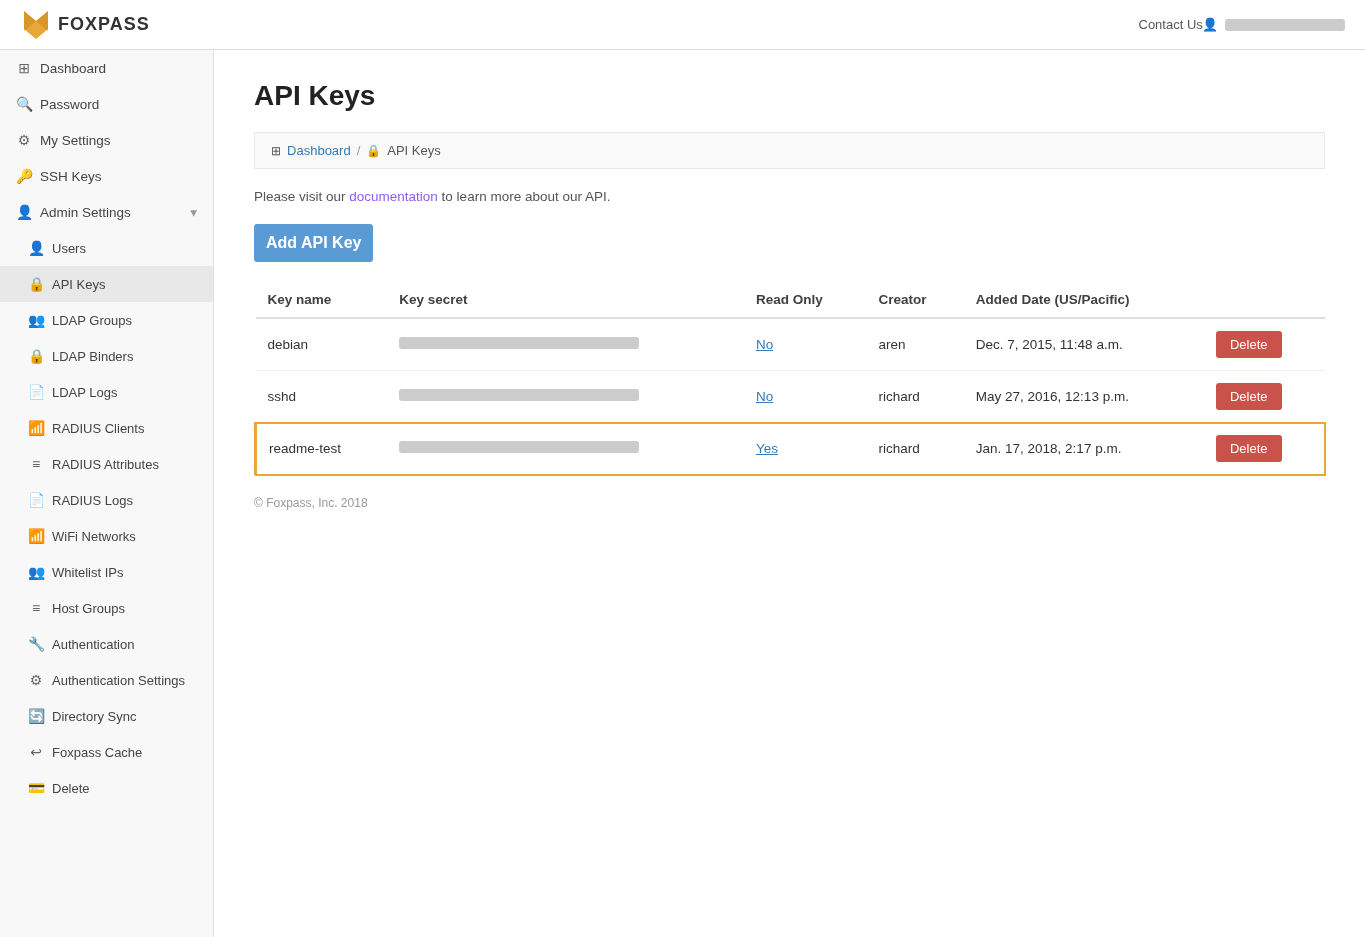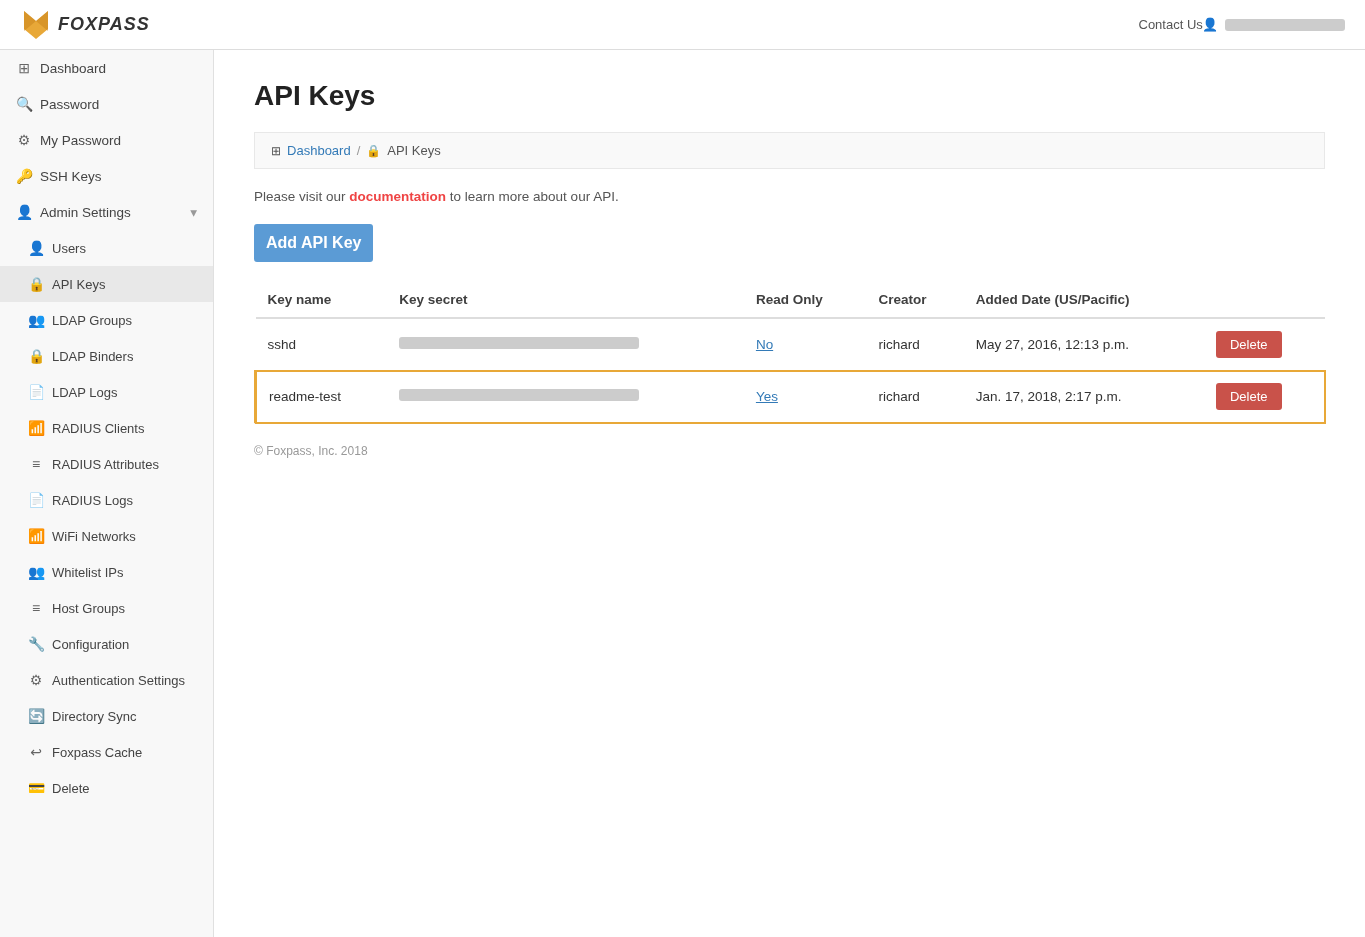--- a/index.html
+++ b/index.html
@@ -16,21 +16,20 @@
       padding: 0 20px;
       flex-shrink: 0;
       position: fixed;
       top: 0; left: 0; right: 0;
       z-index: 100;
     }
     .logo {
       display: flex;
       align-items: center;
       gap: 6px;
-      font-style: italic;
     }
     .logo-icon {
       width: 32px;
       height: 32px;
     }
     .logo-text {
       font-size: 18px;
       font-weight: bold;
       color: #333;
       letter-spacing: 1px;
@@ -119,21 +118,21 @@
       text-decoration: none;
     }
     .breadcrumb-sep { color: #999; }
     .breadcrumb-icon { font-size: 12px; }
 
     .intro-text {
       margin-bottom: 20px;
       font-size: 13.5px;
       color: #555;
     }
-    .intro-text a { color: #ef4444; text-decoration: none; font-weight: bold; }
+    .intro-text a { color: #8b5cf6; text-decoration: none; }
 
     .add-btn {
       background: #5b9bd5;
       color: #fff;
       border: none;
       padding: 10px 12px;
       font-size: 16px;
       font-weight: 600;
       cursor: pointer;
       border-radius: 3px;
@@ -218,21 +217,21 @@
     <a class="sidebar-item">
       <span class="sidebar-icon">⊞</span>
       <span>Dashboard</span>
     </a>
     <a class="sidebar-item">
       <span class="sidebar-icon">🔍</span>
       <span>Password</span>
     </a>
     <a class="sidebar-item">
       <span class="sidebar-icon">⚙</span>
-      <span>My Password</span>
+      <span>My Settings</span>
     </a>
     <a class="sidebar-item">
       <span class="sidebar-icon">🔑</span>
       <span>SSH Keys</span>
     </a>
     <a class="sidebar-item">
       <span class="sidebar-icon">👤</span>
       <span>Admin Settings</span>
       <span style="margin-left:auto; color:#999;">▾</span>
     </a>
@@ -275,21 +274,21 @@
     <a class="sidebar-item sub">
       <span class="sidebar-icon">👥</span>
       <span>Whitelist IPs</span>
     </a>
     <a class="sidebar-item sub">
       <span class="sidebar-icon">≡</span>
       <span>Host Groups</span>
     </a>
     <a class="sidebar-item sub">
       <span class="sidebar-icon">🔧</span>
-      <span>Configuration</span>
+      <span>Authentication</span>
     </a>
     <a class="sidebar-item sub">
       <span class="sidebar-icon">⚙</span>
       <span>Authentication Settings</span>
     </a>
     <a class="sidebar-item sub">
       <span class="sidebar-icon">🔄</span>
       <span>Directory Sync</span>
     </a>
     <a class="sidebar-item sub">
@@ -324,20 +323,28 @@
         <tr>
           <th>Key name</th>
           <th>Key secret</th>
           <th>Read Only</th>
           <th>Creator</th>
           <th>Added Date (US/Pacific)</th>
           <th></th>
         </tr>
       </thead>
       <tbody id="table-body">
+      <tr>
+            <td>debian</td>
+            <td><div class="key-secret-blur"></div></td>
+            <td><a class="link-no" style="cursor: pointer;">No</a></td>
+            <td>aren</td>
+            <td>Dec. 7, 2015, 11:48 a.m.</td>
+            <td><button class="delete-btn">Delete</button></td>
+          </tr>
           <tr>
             <td>sshd</td>
             <td><div class="key-secret-blur"></div></td>
             <td><a class="link-no" style="cursor: pointer;">No</a></td>
             <td>richard</td>
             <td>May 27, 2016, 12:13 p.m.</td>
             <td><button class="delete-btn">Delete</button></td>
           </tr>
           <tr style="outline: rgb(232, 168, 56) solid 2px; outline-offset: -1px;">
             <td style="border-left: 3px solid rgb(232, 168, 56);">readme-test</td>

